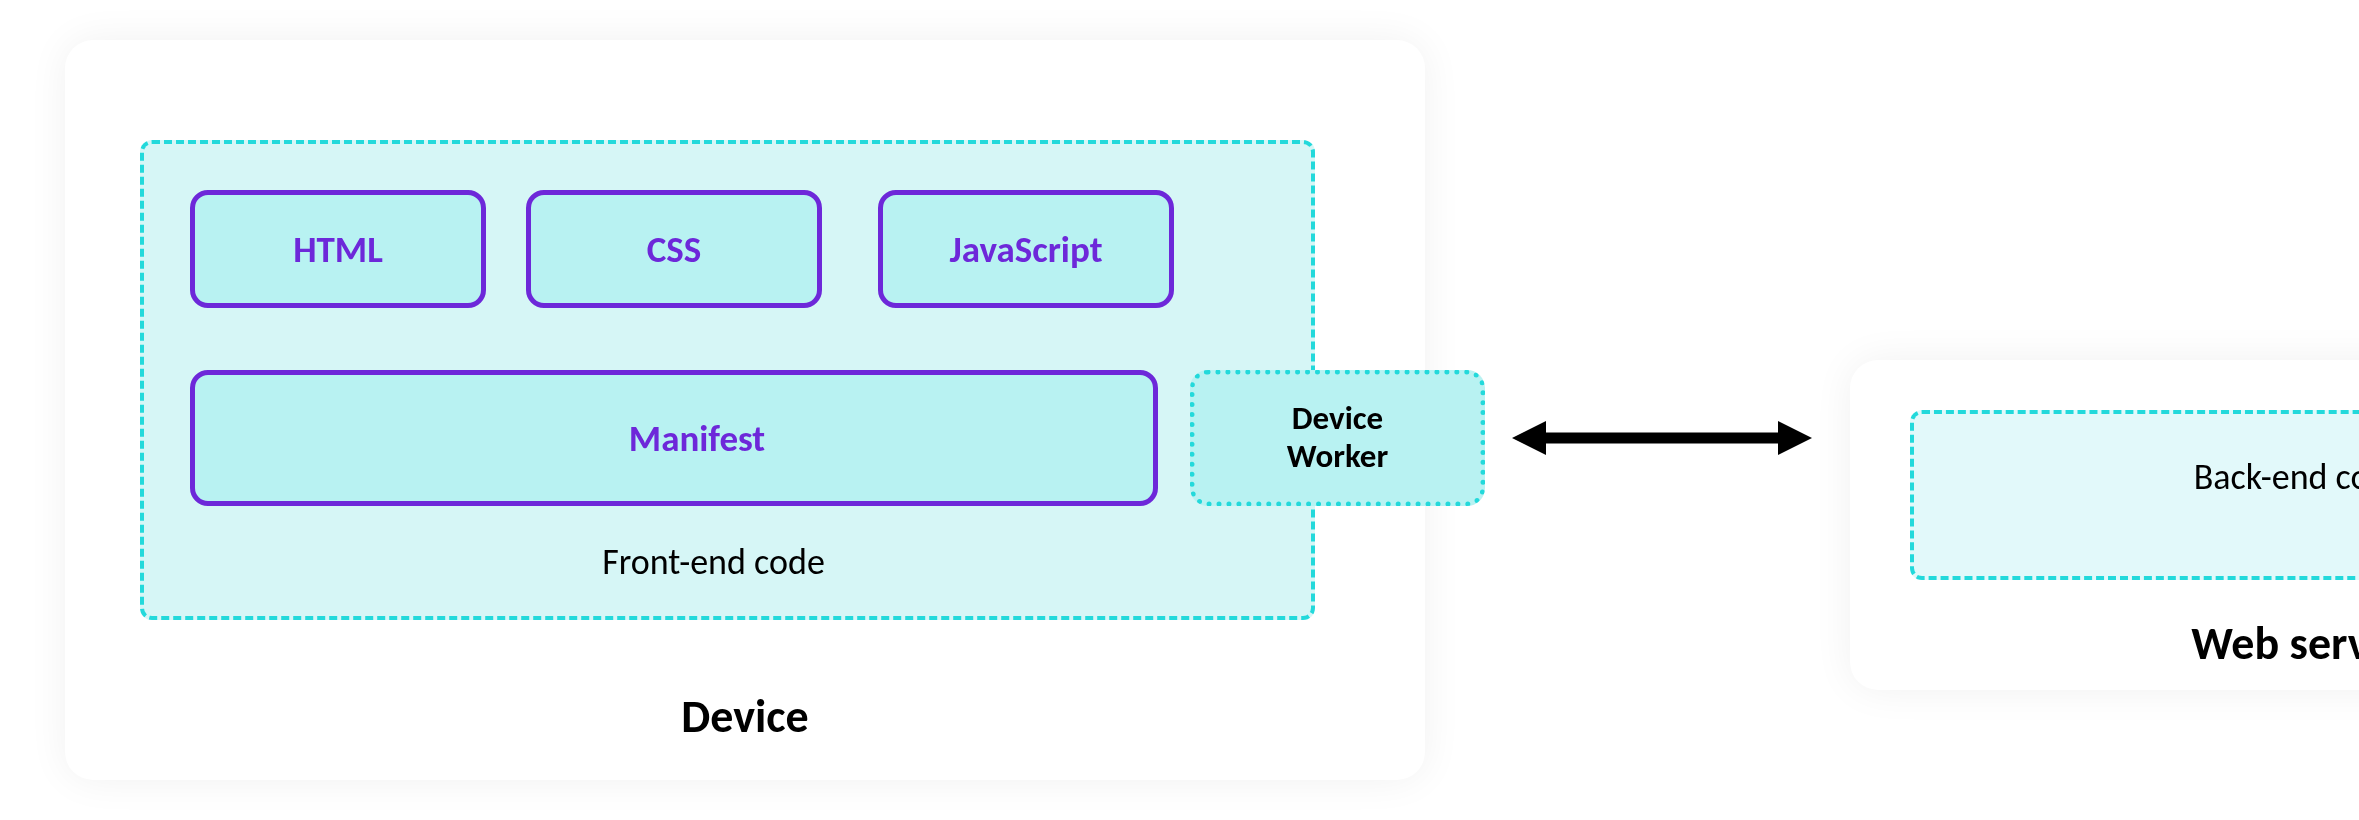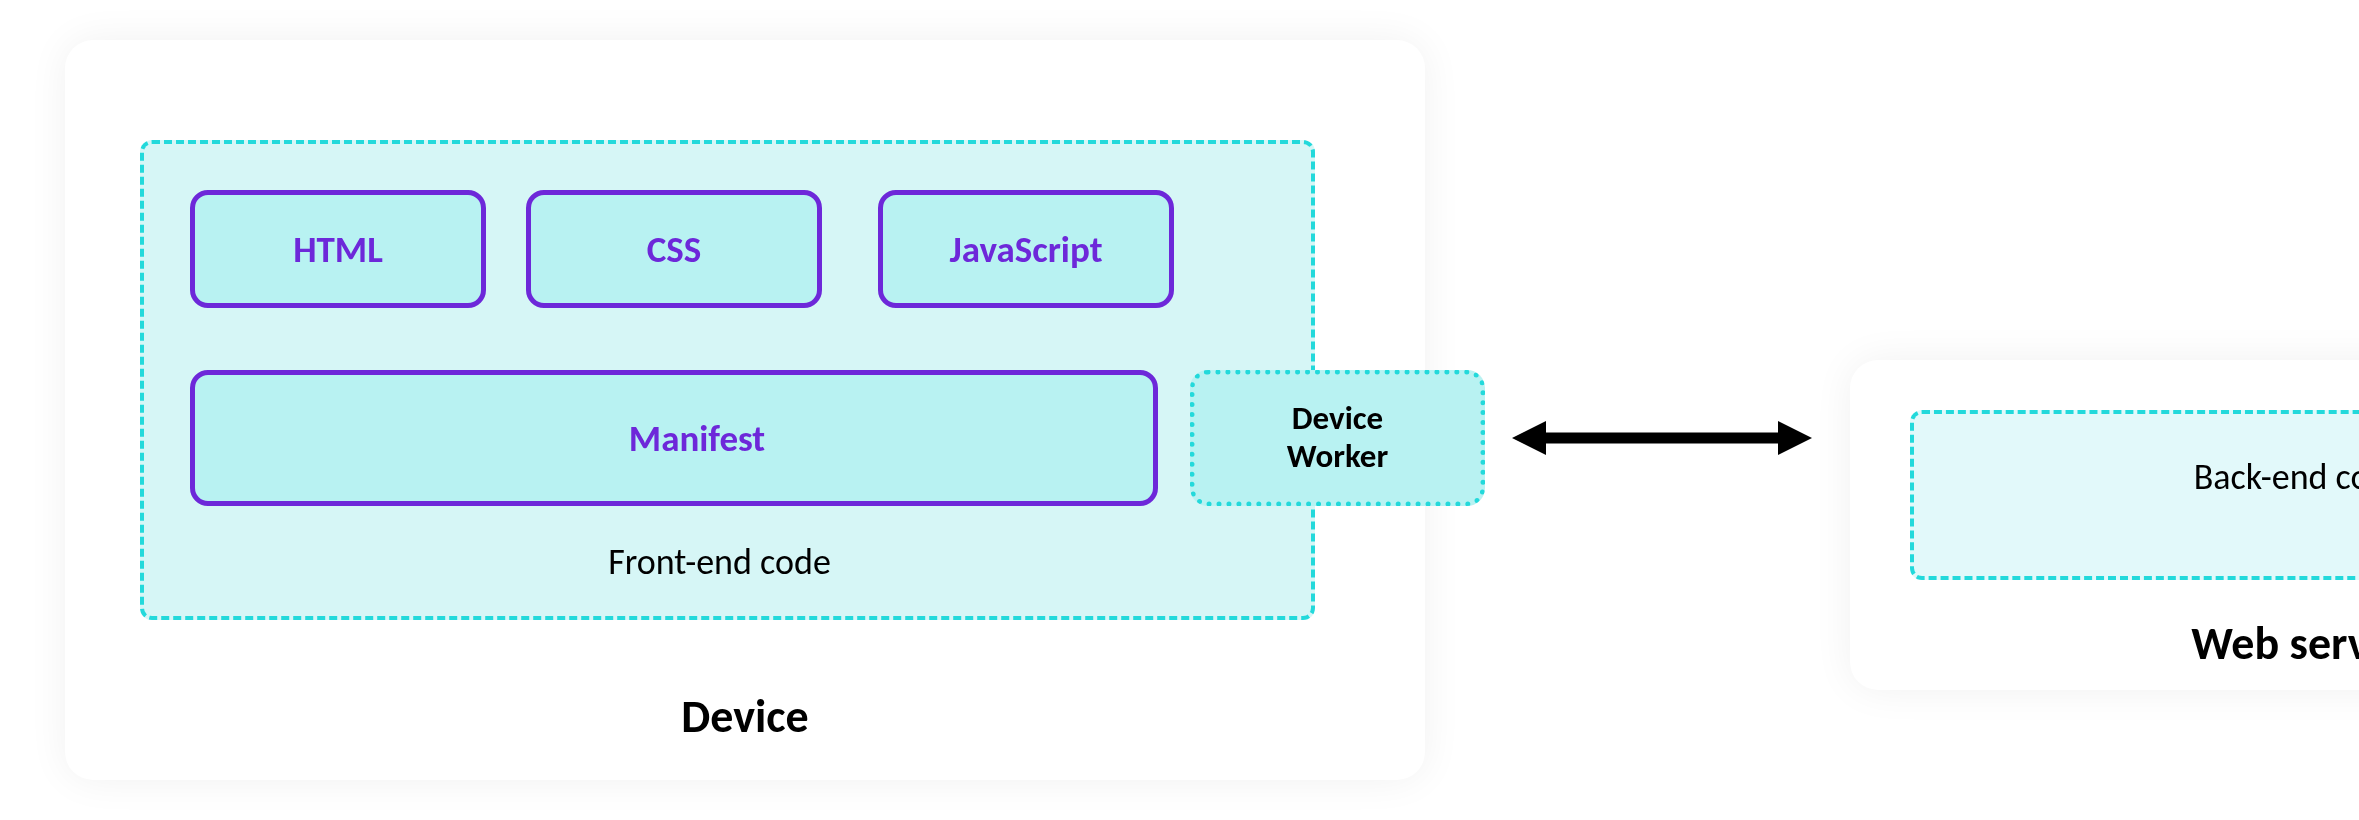--- a/index.html
+++ b/index.html
@@ -86,21 +86,21 @@
     text-align: center;
     line-height: 1.15;
   }
 
   .caption {
     position: absolute;
     color: #000;
     text-align: center;
   }
   .caption-frontend {
-    left: 132px; top: 540px; width: 1175px;
+    left: 126px; top: 540px; width: 1175px;
     font-size: 36px; font-weight: 400;
   }
   .caption-device {
     left: 65px; top: 660px; width: 1360px;
     font-size: 46px; font-weight: 700; margin-top: 28px;
   }
   .caption-backend {
     left: 1910px; top: 455px; width: 780px;
     font-size: 36px; font-weight: 400;
   }

